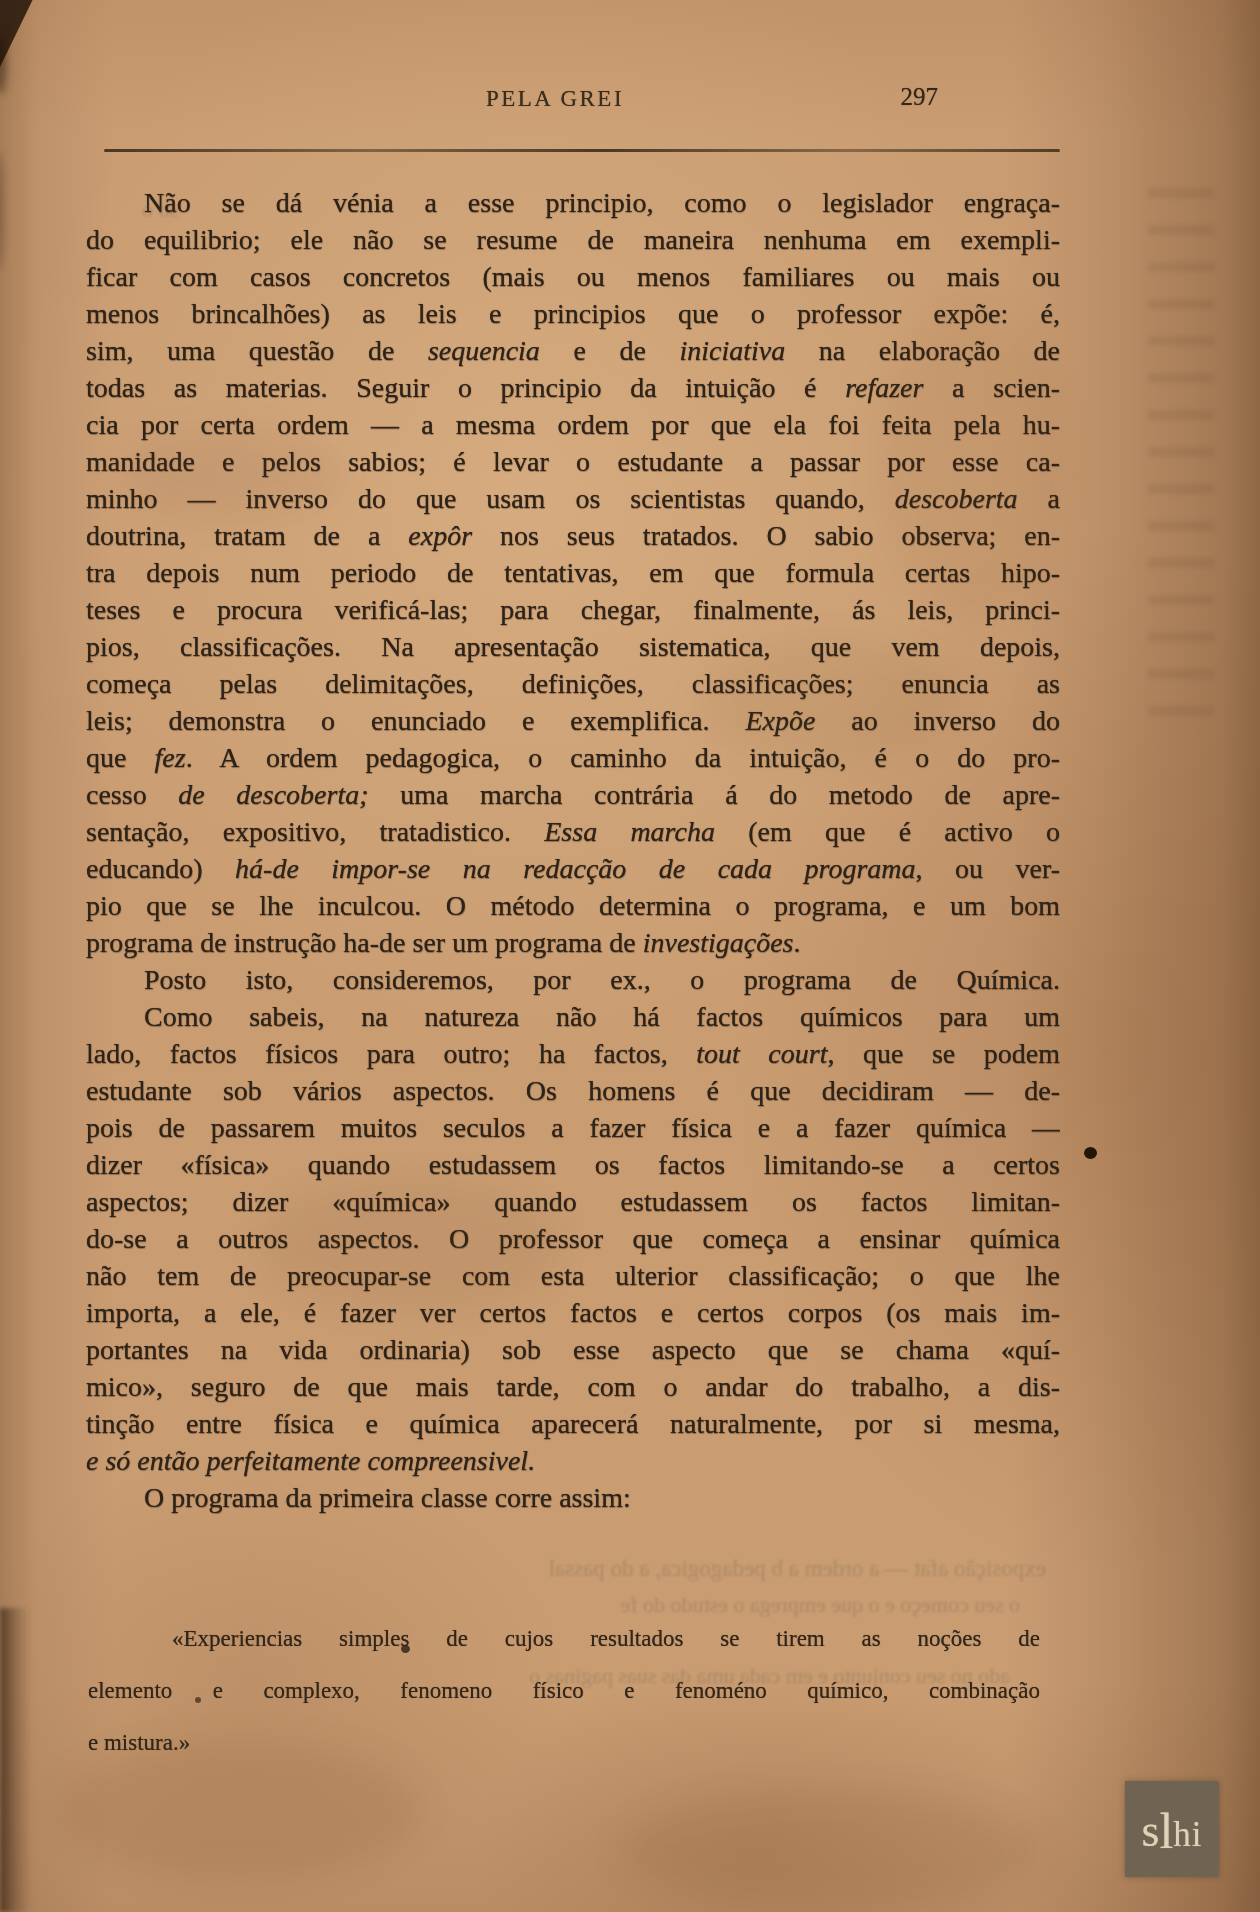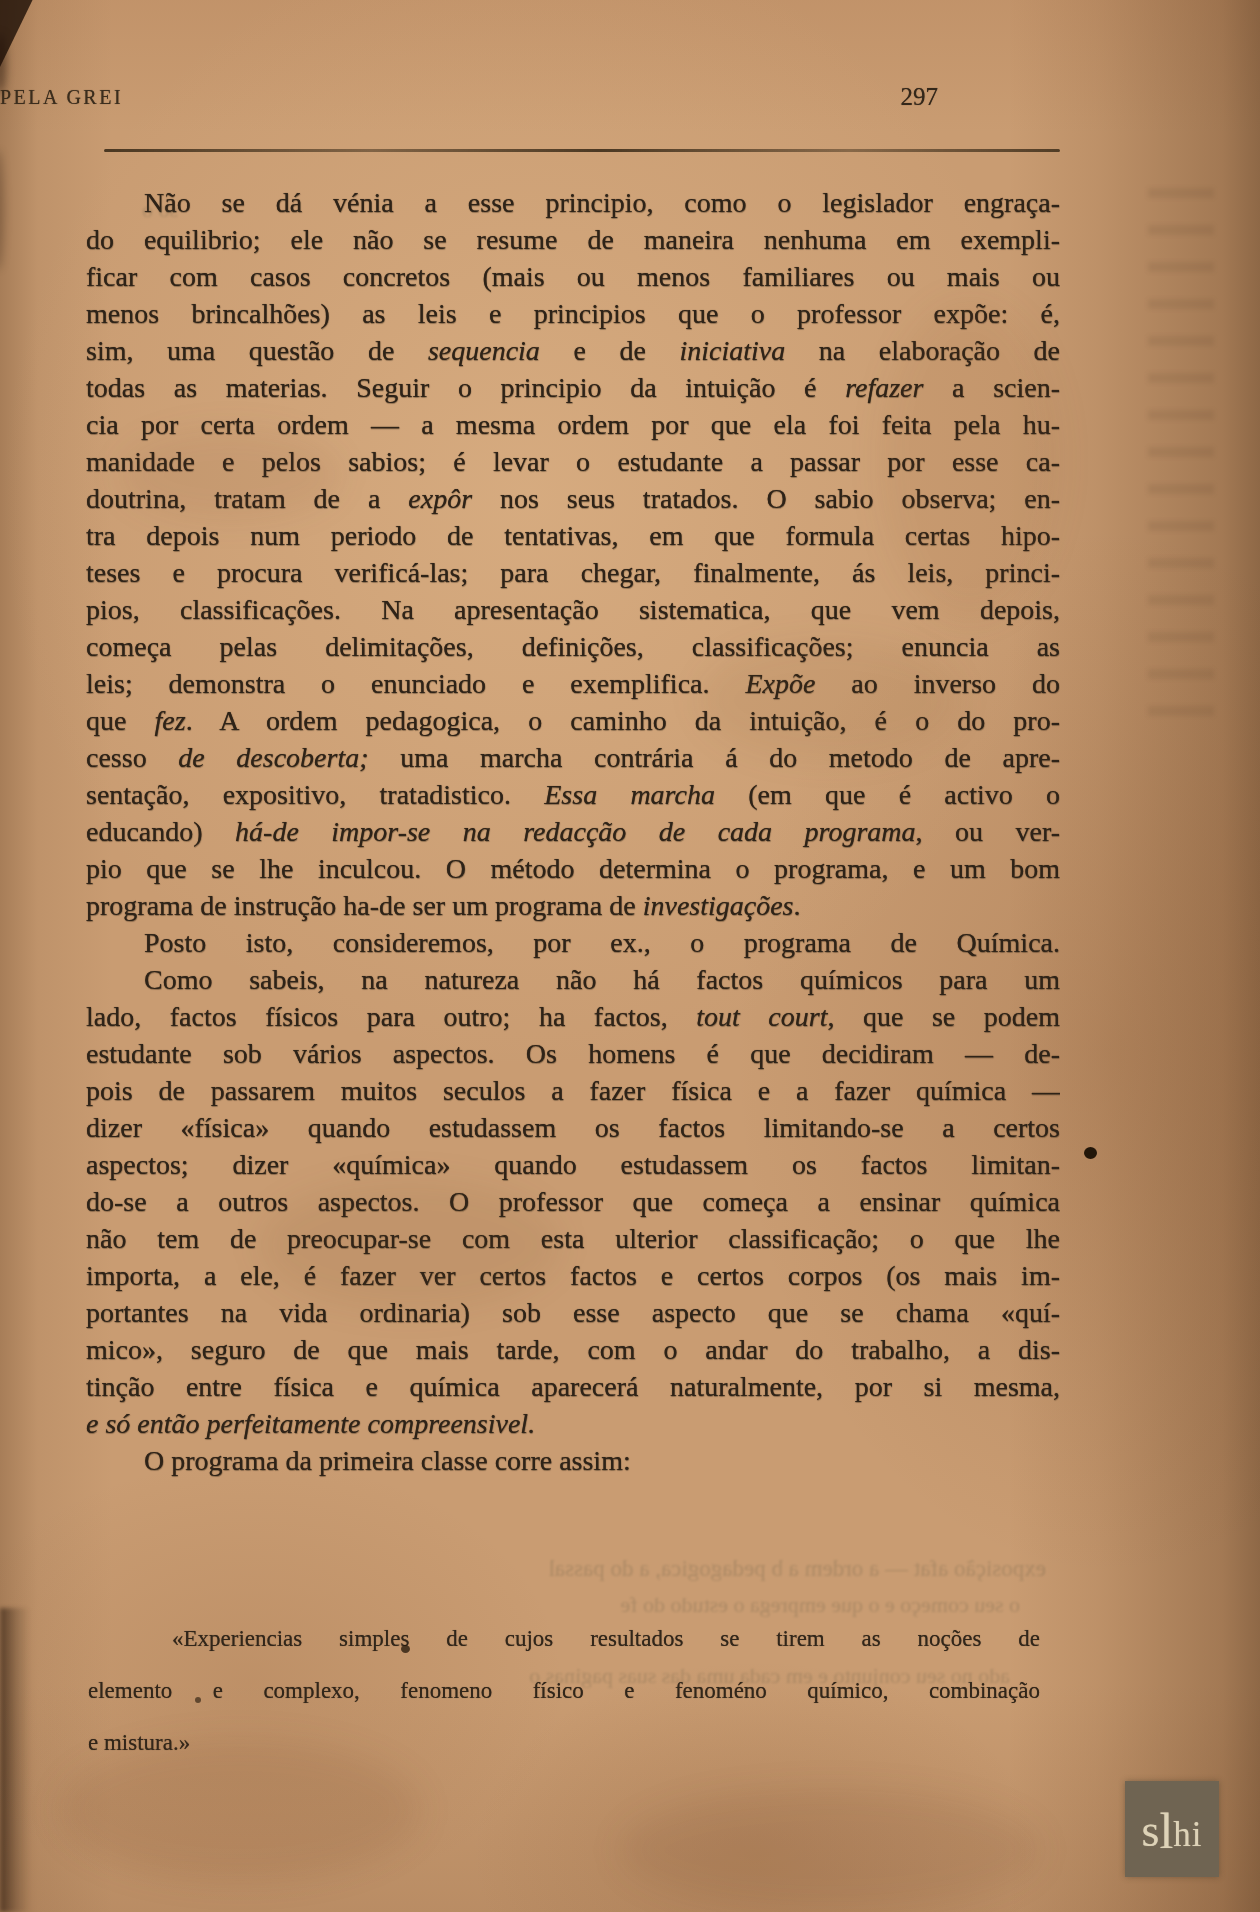--- a/index.html
+++ b/index.html
@@ -9,22 +9,22 @@
     background-color:#c99c72;
     background-image:
       radial-gradient(ellipse 760px 820px at 42% 26%, rgba(244,205,158,.30), transparent 70%),
       radial-gradient(ellipse 500px 700px at 88% 55%, rgba(110,62,28,.18), transparent 75%),
       radial-gradient(ellipse 420px 300px at 20% 88%, rgba(120,72,36,.14), transparent 75%),
       radial-gradient(ellipse 380px 260px at 60% 97%, rgba(116,70,34,.16), transparent 75%),
       linear-gradient(90deg, rgba(70,38,14,.26) 0, rgba(70,38,14,.08) 3%, transparent 9%,
         transparent 80%, rgba(88,48,18,.10) 87%, rgba(74,40,14,.30) 97%, rgba(60,32,10,.42) 100%),
       linear-gradient(180deg, rgba(140,82,44,.12) 0, transparent 7%, transparent 88%, rgba(104,60,28,.16) 100%);
   }
-  .header-title{position:absolute;top:86px;left:0;width:1040px;text-align:left;
-    font-size:20px;letter-spacing:2.5px;color:#3b2d1d;text-shadow:0 0 .8px rgba(59,45,29,.8);}
+  .header-title{position:absolute;top:86px;left:0;width:1040px;text-align:center;
+    font-size:23px;letter-spacing:2.5px;color:#3b2d1d;text-shadow:0 0 .8px rgba(59,45,29,.8);padding-left:35px;}
   .page-number{position:absolute;top:83px;left:838px;width:100px;text-align:right;
     font-size:25px;color:#33271a;text-shadow:0 0 .8px rgba(51,39,26,.8);}
   .rule{position:absolute;top:149px;left:104px;width:956px;height:3px;border-radius:2px;
     background:linear-gradient(90deg, rgba(52,38,20,.85), rgba(52,38,20,.5) 28%,
       rgba(52,38,20,.85) 52%, rgba(52,38,20,.45) 78%, rgba(52,38,20,.8));
     filter:blur(.3px);}
   .body-text{position:absolute;top:184px;left:86px;width:974px;font-size:28px;color:#2e2318;
     text-shadow:0 0 .9px rgba(46,33,20,.75), .4px .5px .8px rgba(46,33,20,.35);}
   .line{height:37px;line-height:37px;text-align:justify;text-align-last:justify;overflow:hidden;}
   .line.indent{text-indent:58px;}
@@ -77,20 +77,21 @@
 
   <div class="body-text">
       <div class="line indent">Não se dá vénia a esse principio, como o legislador engraça-</div>
       <div class="line">do equilibrio; ele não se resume de maneira nenhuma em exempli-</div>
       <div class="line">ficar com casos concretos (mais ou menos familiares ou mais ou</div>
       <div class="line">menos brincalhões) as leis e principios que o professor expõe: é,</div>
       <div class="line">sim, uma questão de <i>sequencia</i> e de <i>iniciativa</i> na elaboração de</div>
       <div class="line">todas as materias. Seguir o principio da intuição é <i>refazer</i> a scien-</div>
       <div class="line">cia por certa ordem — a mesma ordem por que ela foi feita pela hu-</div>
       <div class="line">manidade e pelos sabios; é levar o estudante a passar por esse ca-</div>
+      <div class="line">minho — inverso do que usam os scientistas quando, <i>descoberta</i> a</div>
       <div class="line">doutrina, tratam de a <i>expôr</i> nos seus tratados. O sabio observa; en-</div>
       <div class="line">tra depois num periodo de tentativas, em que formula certas hipo-</div>
       <div class="line">teses e procura verificá-las; para chegar, finalmente, ás leis, princi-</div>
       <div class="line">pios, classificações. Na apresentação sistematica, que vem depois,</div>
       <div class="line">começa pelas delimitações, definições, classificações; enuncia as</div>
       <div class="line">leis; demonstra o enunciado e exemplifica. <i>Expõe</i> ao inverso do</div>
       <div class="line">que <i>fez</i>. A ordem pedagogica, o caminho da intuição, é o do pro-</div>
       <div class="line">cesso <i>de descoberta;</i> uma marcha contrária á do metodo de apre-</div>
       <div class="line">sentação, expositivo, tratadistico. <i>Essa marcha</i> (em que é activo o</div>
       <div class="line">educando) <i>há-de impor-se na redacção de cada programa</i>, ou ver-</div>

